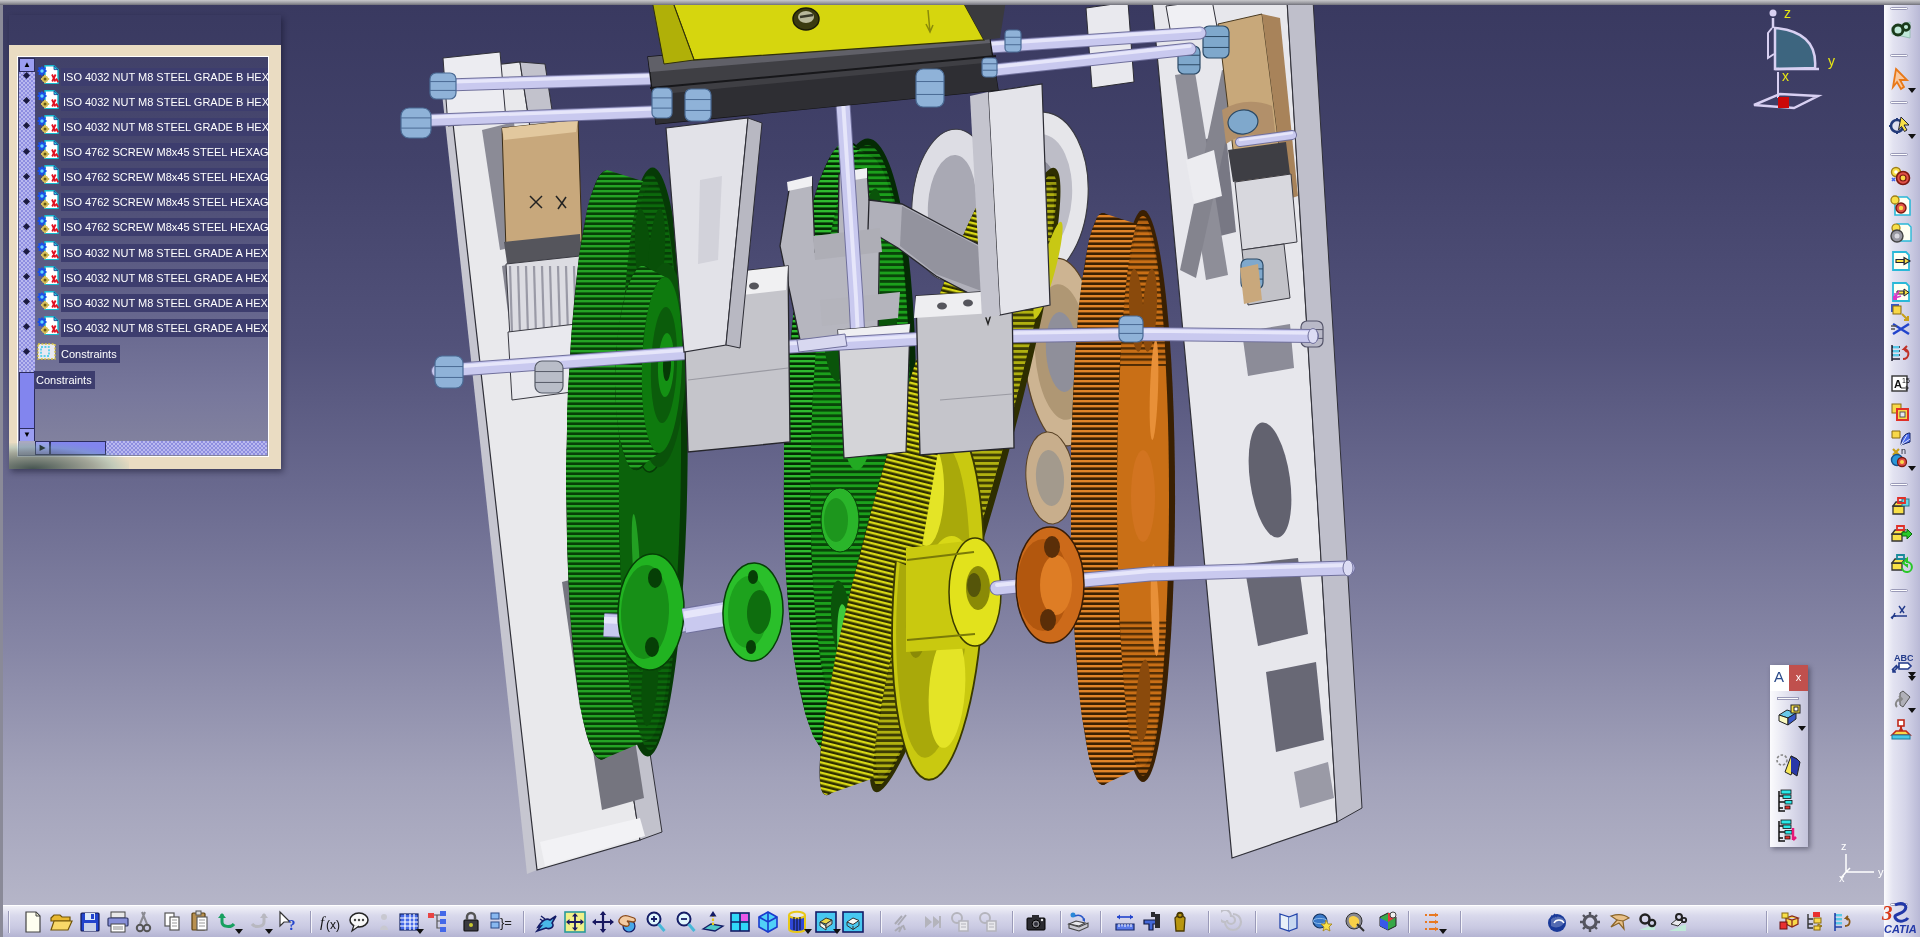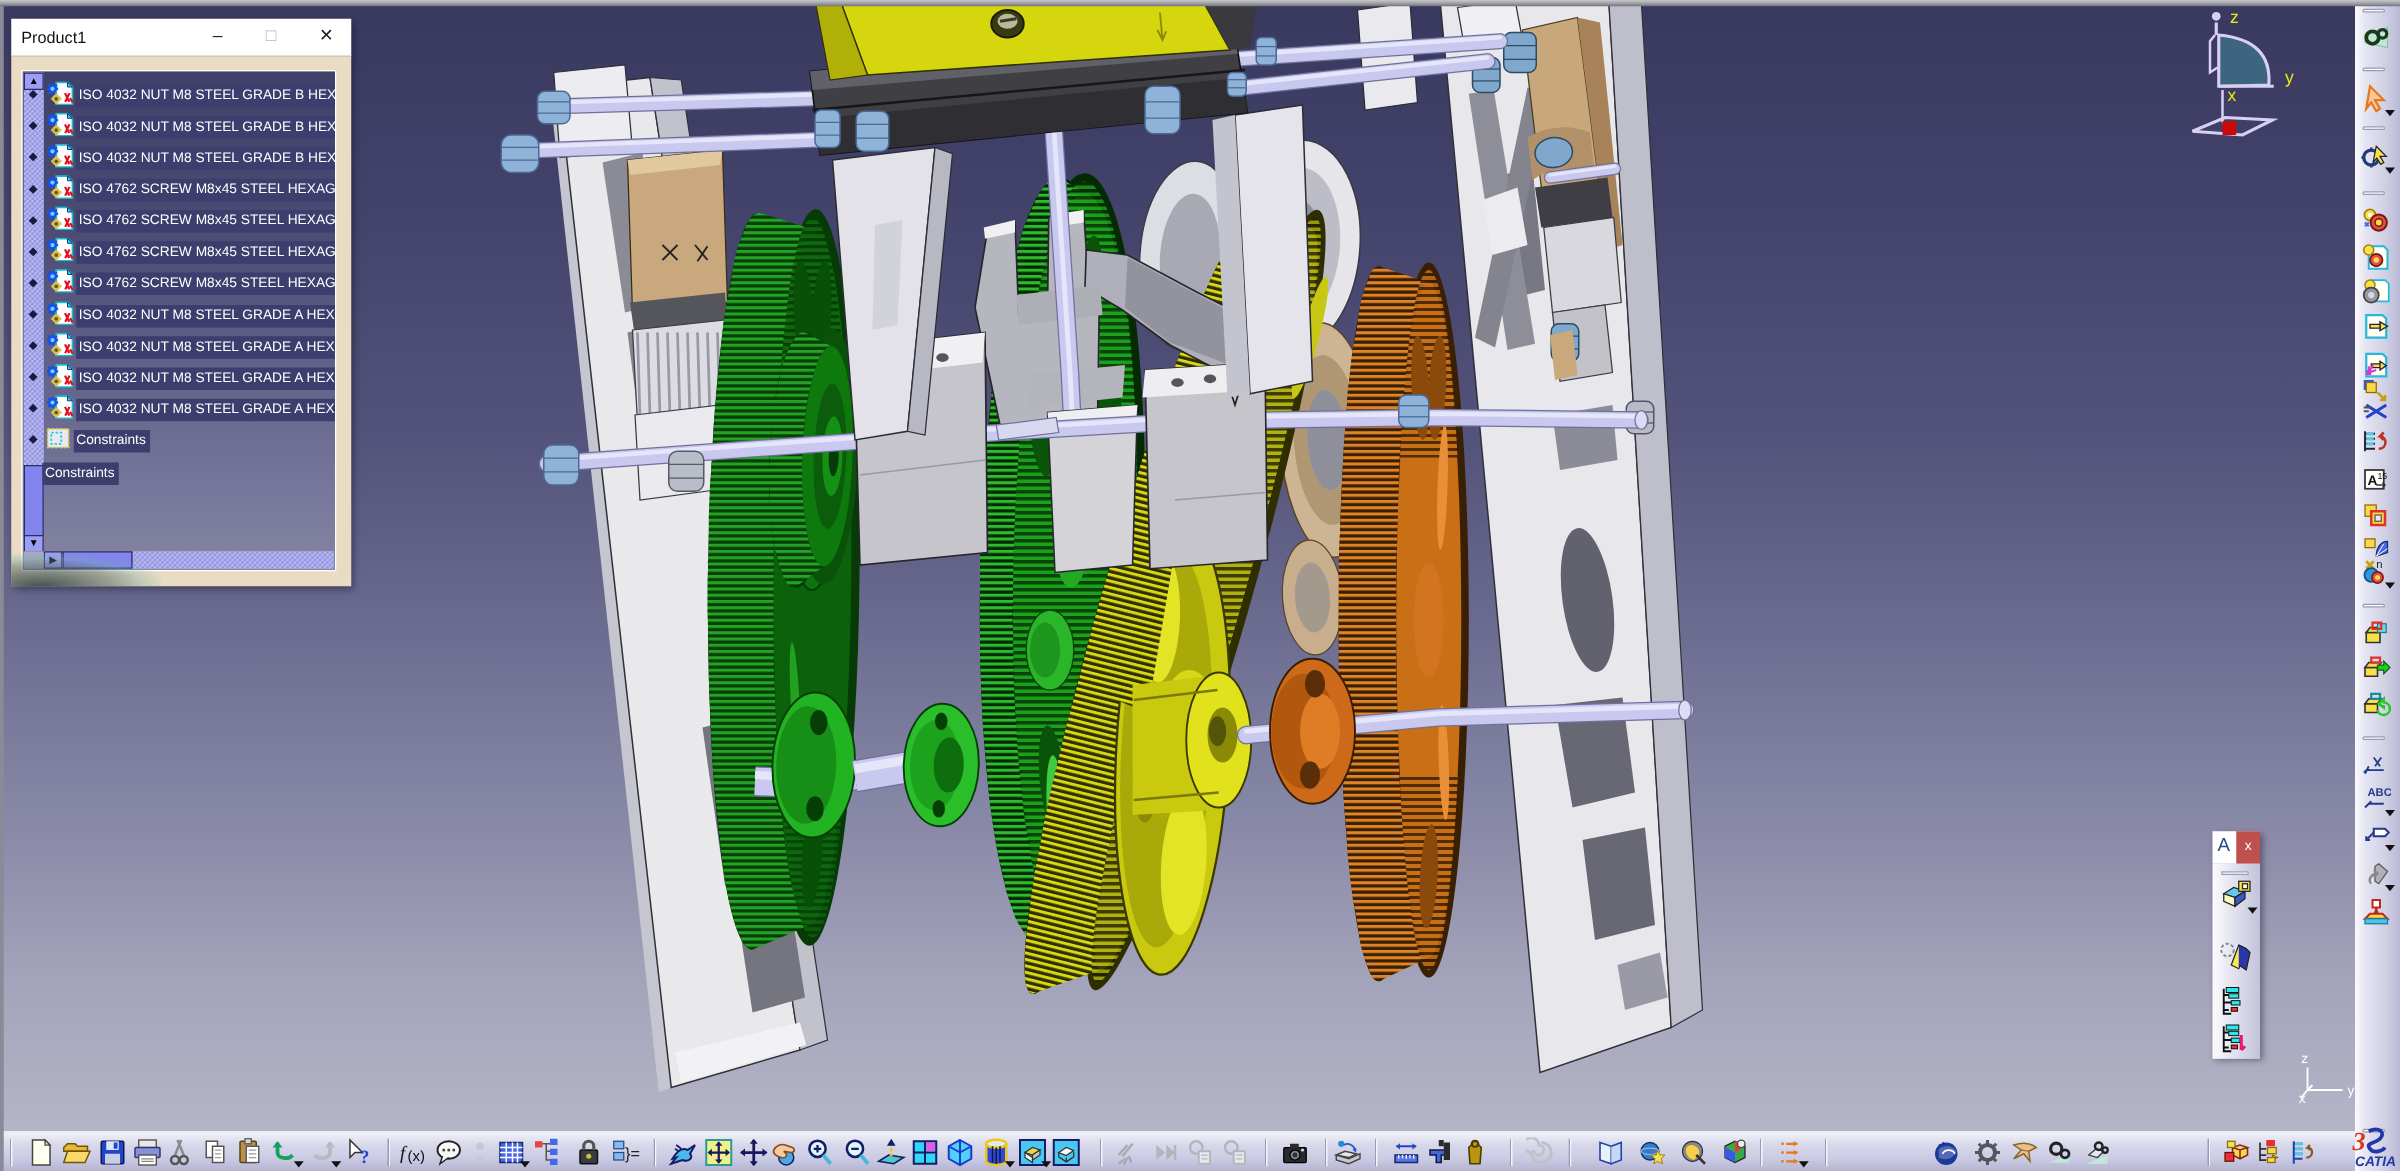--- a/index.html
+++ b/index.html
@@ -374,26 +374,20 @@
 <rect x="32" y="97" width="11" height="11" fill="#cc0808"></rect>
 </svg>
 <svg id="axisind" width="50" height="45" viewBox="0 0 50 45">
 <path d="M8,14 v18 h28 m-28,0 l-5,6 m5,-6 l4,-4" stroke="#fff" stroke-width="1.5" fill="none"></path>
 <text x="3" y="10" font-size="11" fill="#fff" font-family="Liberation Sans">z</text>
 <text x="40" y="36" font-size="11" fill="#fff" font-family="Liberation Sans">y</text>
 <text x="1" y="42" font-size="11" fill="#fff" font-family="Liberation Sans">x</text>
 </svg>
 
 <div id="treewin">
- <div id="ttitle">
-        <span id="tname">Product1</span>
-   <span class="wbtn" style="right:103px">–</span>
-   <span class="wbtn" style="right:60px;color:#b8b8b8">□</span>
-   <span class="wbtn" style="right:14px">✕</span>
- </div>
  <div id="tframe">
   <div id="tcontent">
     <div id="vsb">
       <div class="sbtn" style="top:0">
               <span class="tri">▲</span>
             </div>
       <div id="vthumb"></div>
       <div class="sbtn" style="bottom:0">
               <span class="tri">▼</span>
             </div>
@@ -1118,21 +1112,21 @@
         <path d="M3,12 h10 v7 h-10 z" fill="#f8e048" stroke="#333" stroke-width="1.3"></path>
         <path d="M3,12 l3,-4 h10 l-3,4 z" fill="#f8e048" stroke="#333" stroke-width="1.3"></path>
         <path d="M13,17 a5,5 0 1 0 5,-6 l0,-3 -4,4 4,3 0,-2" fill="none" stroke="#28c828" stroke-width="2"></path>
         <path d="M8,4 h7 v4 h-7 z" fill="none" stroke="#188a9a" stroke-width="1.8"></path>
       </svg></div>
     <div class="rhandle" style="top:589px"></div>
     <div class="rico" style="top:600px"><svg width="24" height="24" viewBox="0 0 24 24">
         <path d="M4,16 h14 m-12,-3 l-3,6 m5,-3 l10,0 m-2,-10 l-5,7 m-1,-7 l5,7" stroke="#223a8a" stroke-width="1.4" fill="none"></path>
         <path d="M4,16 l-2,2 m2,-2 l3,0" stroke="#223a8a" stroke-width="1.4"></path>
       </svg></div>
-    <div class="rico" style="top:627px"><svg width="24" height="24" viewBox="0 0 24 24">
+    <div class="rico" style="top:651px"><svg width="24" height="24" viewBox="0 0 24 24">
         <text x="5" y="10" font-size="9" font-weight="bold" fill="#223a8a" font-family="Liberation Sans">ABC</text>
         <path d="M6,16 h12 m-12,0 l-3,3 m3,-3 l2,-2" stroke="#223a8a" stroke-width="1.6" fill="none"></path>
       </svg><span class="rdd"></span></div>
     <div class="rico" style="top:655px"><svg width="24" height="24" viewBox="0 0 24 24">
         <path d="M10,8 h9 l3,3 -3,3 h-9 z" fill="#fff" stroke="#223a8a" stroke-width="1.6"></path>
         <path d="M10,11 l-6,6 m0,-3 v3 h3" stroke="#223a8a" stroke-width="1.6" fill="none"></path>
       </svg><span class="rdd"></span></div>
     <div class="rico" style="top:687px"><svg width="24" height="24" viewBox="0 0 24 24">
         <path d="M14,4 l7,6 -7,10 -3,-2 0,-12 z" fill="#b0b0b8" stroke="#555" stroke-width="1"></path>
         <path d="M8,20 c-3,-3 0,-8 4,-8 m-2,-3 l3,3 -3,3" fill="none" stroke="#888" stroke-width="1.8"></path>

